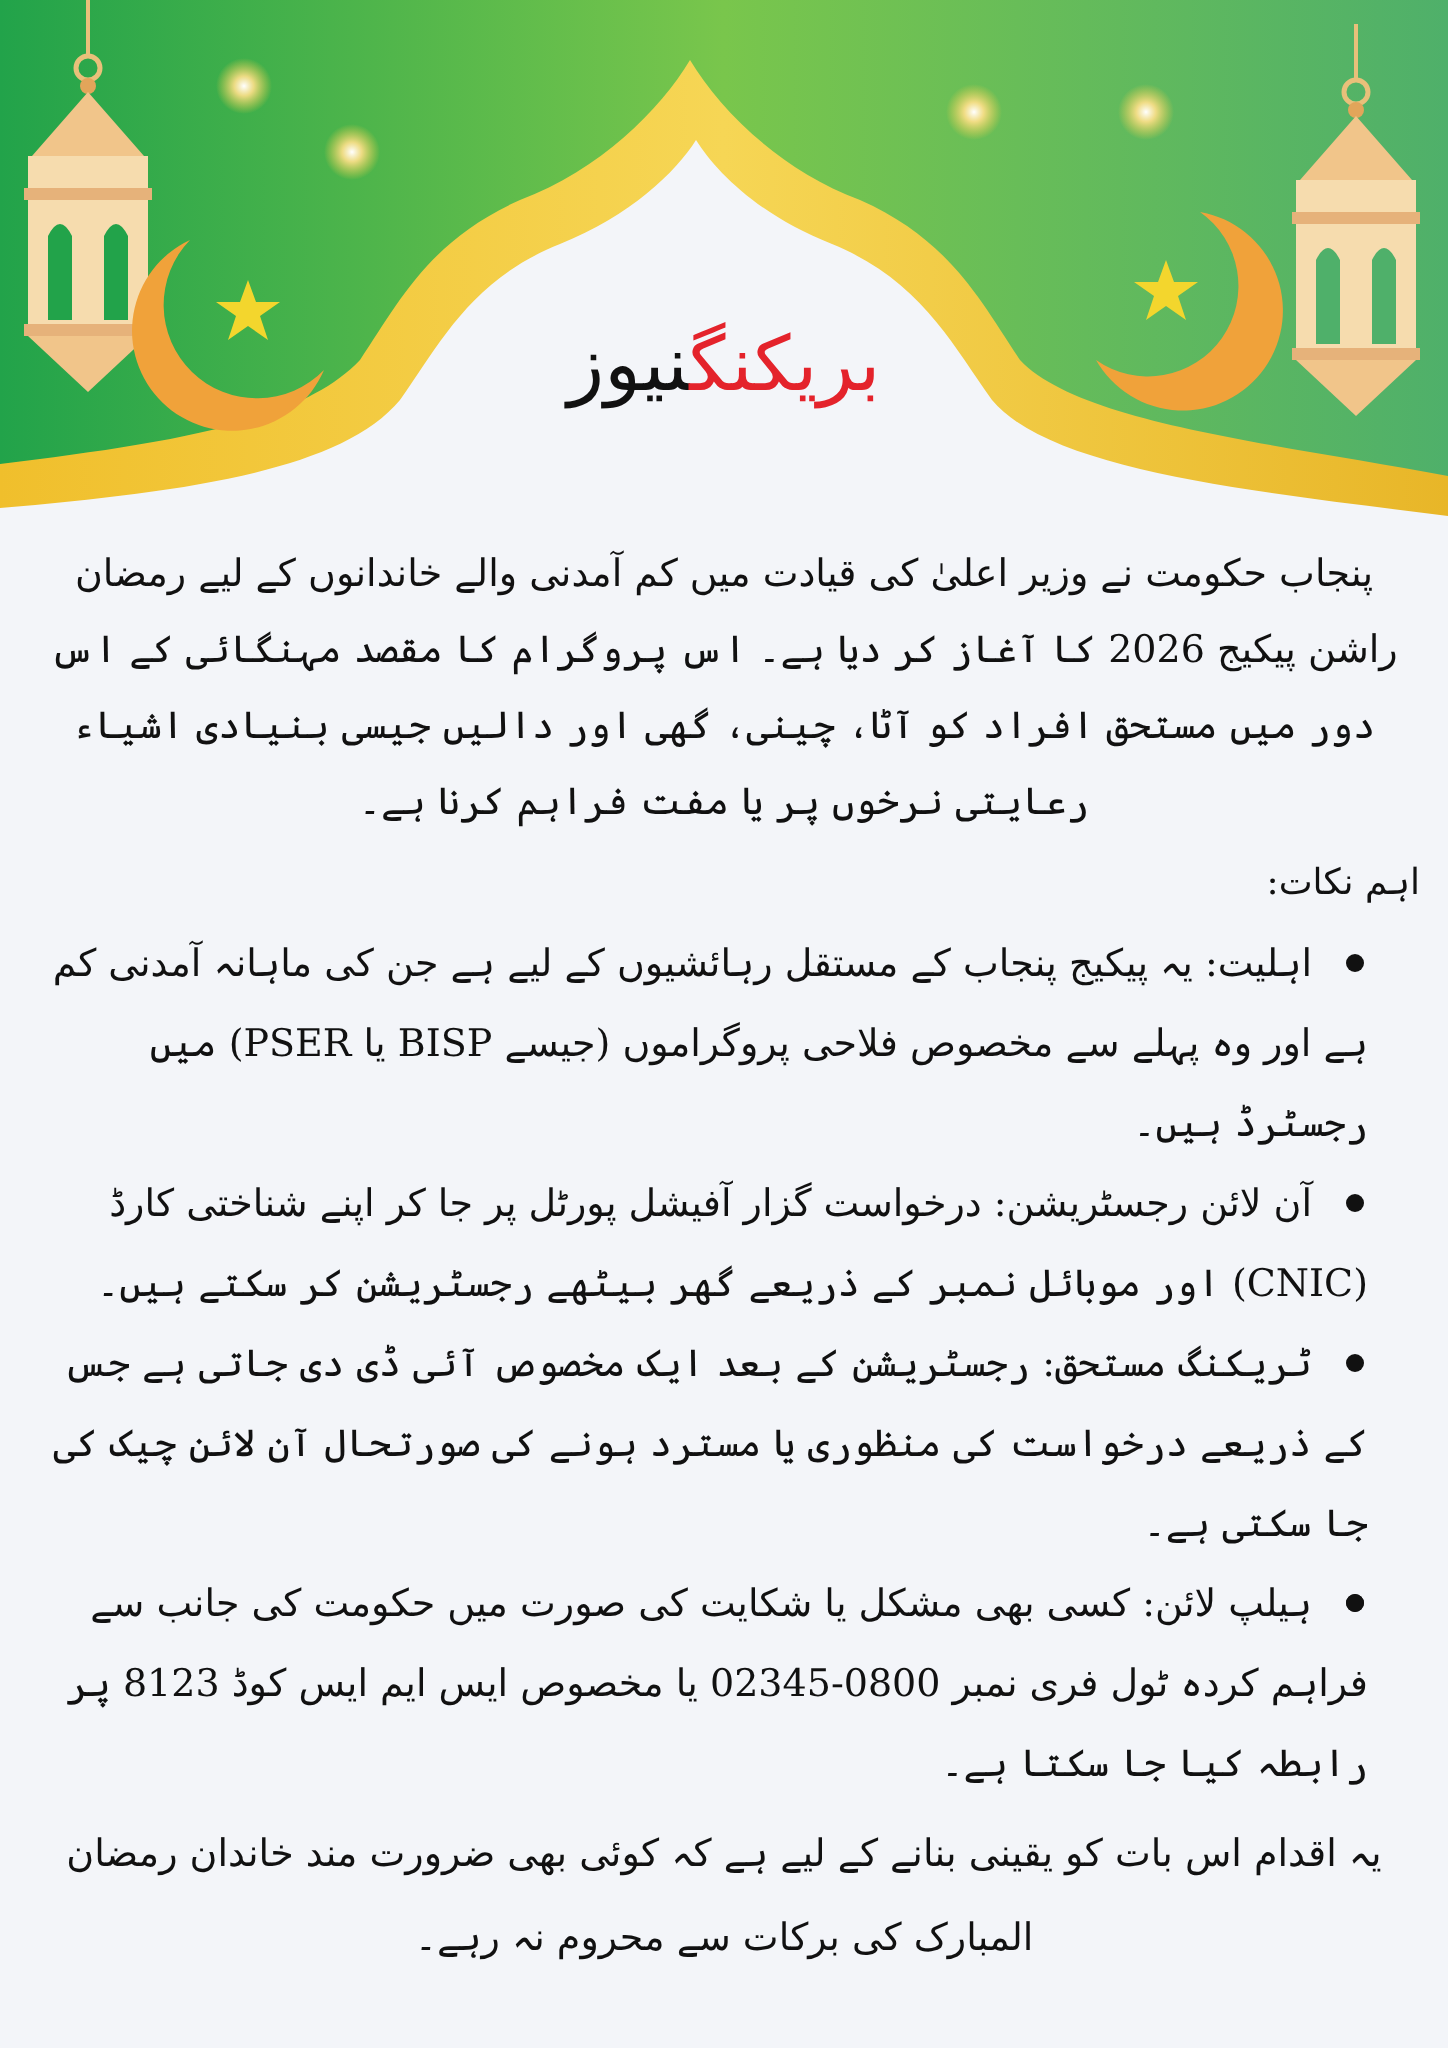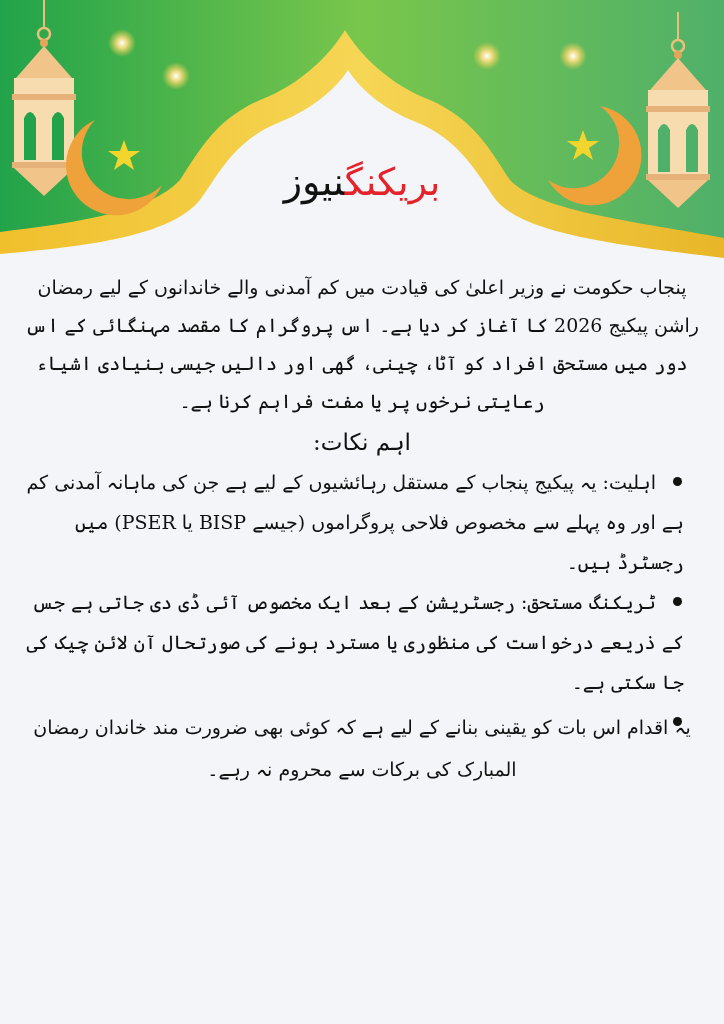--- a/index.html
+++ b/index.html
@@ -19,21 +19,21 @@
 
   .content {
     position: absolute; left: 14px; right: 14px; top: 268px;
     direction: rtl; color: #111;
     font-family: "DejaVu Serif", serif;
   }
   .intro {
     text-align: center; font-size: 19px; line-height: 38px;
   }
   .points-title {
-    text-align: center; font-size: 23px; line-height: 40px; margin-top: 2px;
+    text-align: right; font-size: 18px; line-height: 40px; margin-top: 2px;
   }
   ul.points { list-style: none; margin: 0; padding: 0; }
   ul.points li {
     position: relative; text-align: right; font-size: 19px; line-height: 40px;
     padding-right: 26px; padding-left: 6px;
   }
   ul.points li .bullet {
     position: absolute; right: 28px; top: 15px; width: 9px; height: 9px; border-radius: 50%;
     background: #111;
   }
@@ -127,21 +127,29 @@
 
   <p class="points-title">اہم نکات:</p>
 
   <ul class="points">
     <li>
       <span class="bullet"></span>
       <span class="txt"><span>اہلیت:</span> <span>یہ پیکیج پنجاب کے مستقل رہائشیوں کے لیے ہے جن کی ماہانہ آمدنی کم ہے اور وہ پہلے سے مخصوص فلاحی پروگراموں (جیسے BISP یا PSER) میں رجسٹرڈ ہیں۔</span></span>
     </li>
     <li>
       <span class="bullet"></span>
+      <span class="txt"><span>آن لائن رجسٹریشن:</span> <span>درخواست گزار آفیشل پورٹل پر جا کر اپنے شناختی کارڈ (CNIC) اور موبائل نمبر کے ذریعے گھر بیٹھے رجسٹریشن کر سکتے ہیں۔</span></span>
+    </li>
+    <li>
+      <span class="bullet"></span>
       <span class="txt"><span>ٹریکنگ مستحق:</span> <span>رجسٹریشن کے بعد ایک مخصوص آئی ڈی دی جاتی ہے جس کے ذریعے درخواست کی منظوری یا مسترد ہونے کی صورتحال آن لائن چیک کی جا سکتی ہے۔</span></span>
     </li>
     <li>
       <span class="bullet"></span>
+    </li>
+    <li>
+      <span class="bullet"></span>
+      <span class="txt"><span>ہیلپ لائن:</span> <span>کسی بھی مشکل یا شکایت کی صورت میں حکومت کی جانب سے فراہم کردہ ٹول فری نمبر 0800-02345 یا مخصوص ایس ایم ایس کوڈ 8123 پر رابطہ کیا جا سکتا ہے۔</span></span>
     </li>
   </ul>
 
   <p class="closing">یہ اقدام اس بات کو یقینی بنانے کے لیے ہے کہ کوئی بھی ضرورت مند خاندان رمضان المبارک کی برکات سے محروم نہ رہے۔</p>
 </div>
 
 </body></html>

